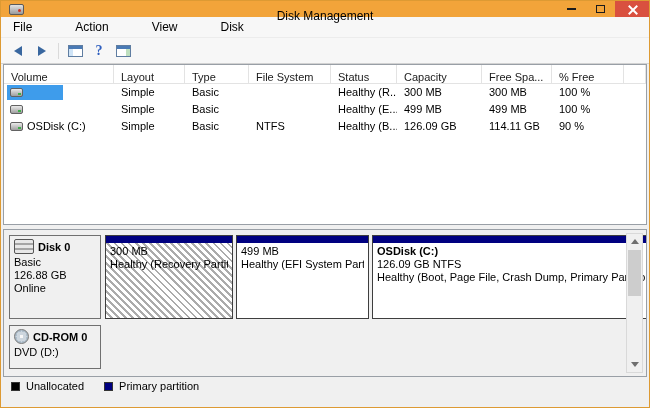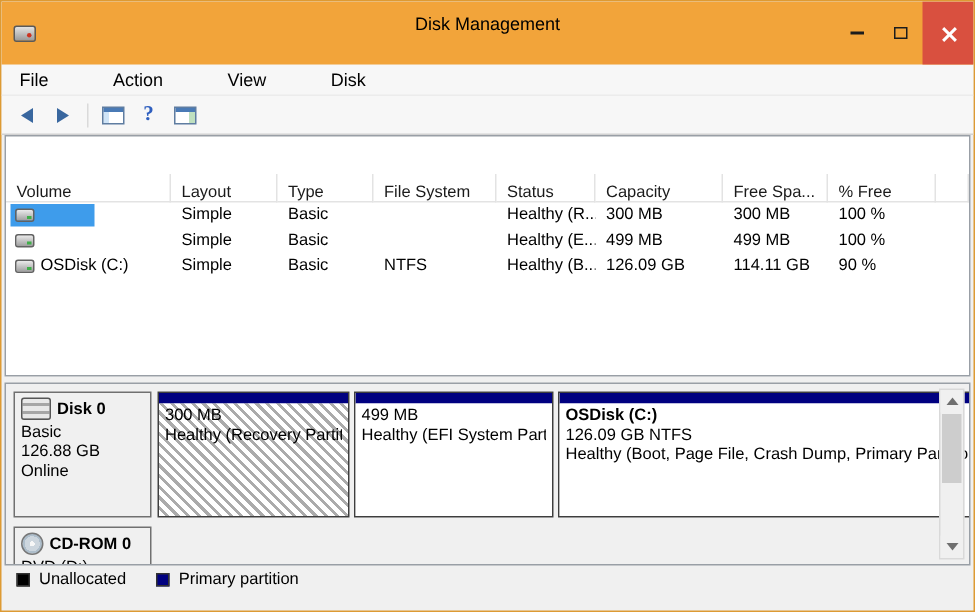--- a/index.html
+++ b/index.html
@@ -2,21 +2,21 @@
 <html><head>
 <meta charset="utf-8">
 <style>
   * { margin:0; padding:0; box-sizing:border-box; }
   body { font-family:"Liberation Sans", sans-serif; font-size:11px; color:#000; background:#fff; }
 
   .window { position:relative; width:650px; height:408px; border:1px solid #dd9a33;
             background:#f0f0f0; display:flex; flex-direction:column; overflow:hidden; }
 
   
-  .titlebar { position:relative; height:42px; background:#f2a43a; display:flex;
+  .titlebar { position:relative; height:16px; background:#f2a43a; display:flex;
               align-items:center; padding-left:8px; flex:0 0 auto; }
   .titlebar-icon { width:15px; height:11px; background:linear-gradient(#e3e3e3,#9a9a9a);
                    border:1px solid #5a5a5a; border-radius:2px; position:relative; z-index:2; }
   .titlebar-icon::after { content:""; position:absolute; right:2px; bottom:2px; width:3px; height:3px;
                           background:#cc3322; border-radius:50%; }
   .title { position:absolute; left:0; right:0; top:8px; text-align:center; font-size:12px; }
   .winbtns { margin-left:auto; display:flex; height:100%; position:relative; z-index:2; }
   .winbtn { width:29px; height:100%; display:flex; align-items:center; justify-content:center; }
   .winbtn.close { width:34px; background:#d9503f; }
   .glyph-min { width:9px; height:2px; background:#1c1c1c; }
@@ -48,21 +48,21 @@
         background:linear-gradient(#4a7ab5 0 3px, rgba(0,0,0,0) 3px),
                    linear-gradient(270deg,#bfe0bf 0 4px,#fff 4px); }
   .help-q { color:#2f5fbf; font-weight:bold; font-size:14px; font-family:"Liberation Serif", serif; }
 
   
   .volume-pane { height:161px; margin:0 2px; background:#fff; border:1px solid #999fa6;
                  overflow:hidden; flex:0 0 auto; }
   .vgrid { display:grid; grid-template-columns:110px 71px 64px 82px 66px 85px 70px 72px 1fr; }
   .vheader .hcell { border-right:1px solid #e3e3e3; border-bottom:1px solid #e3e3e3;
                     padding:6px 4px 2px 7px; height:19px; white-space:nowrap; overflow:hidden;
-                    color:#1a1a1a;margin-top:25px; }
+                    color:#1a1a1a; }
   .vrow { height:17px; }
   .cell { line-height:17px; padding-left:7px; white-space:nowrap; overflow:hidden; }
   .volcell { display:flex; align-items:center; padding-left:3px; }
   .volsel { display:inline-flex; align-items:center; height:15px; padding:0 3px; }
   .volsel.active { background:#3e9ceb; min-width:56px; }
   .volname { margin-left:4px; white-space:nowrap; }
   .drive-icon { width:13px; height:9px; background:linear-gradient(#eaeaea,#9f9f9f);
                 border:1px solid #626262; border-radius:2px; position:relative; flex:0 0 auto; }
   .drive-icon::after { content:""; position:absolute; right:1px; bottom:1px;
                        width:3px; height:2px; background:#3fae49; }

